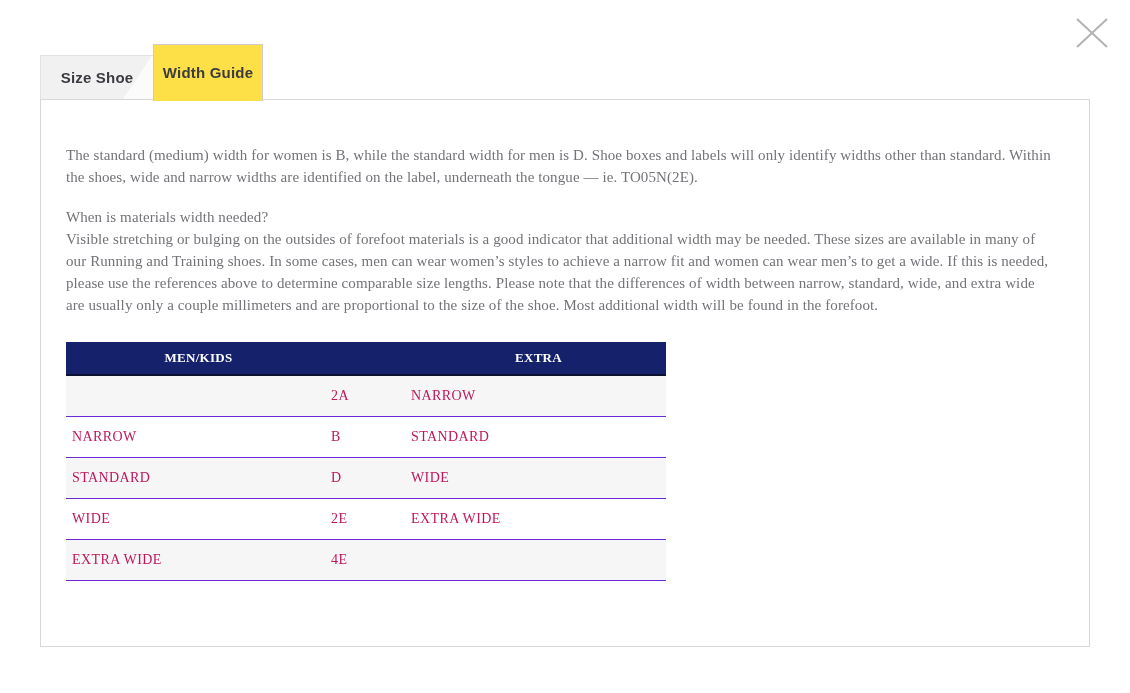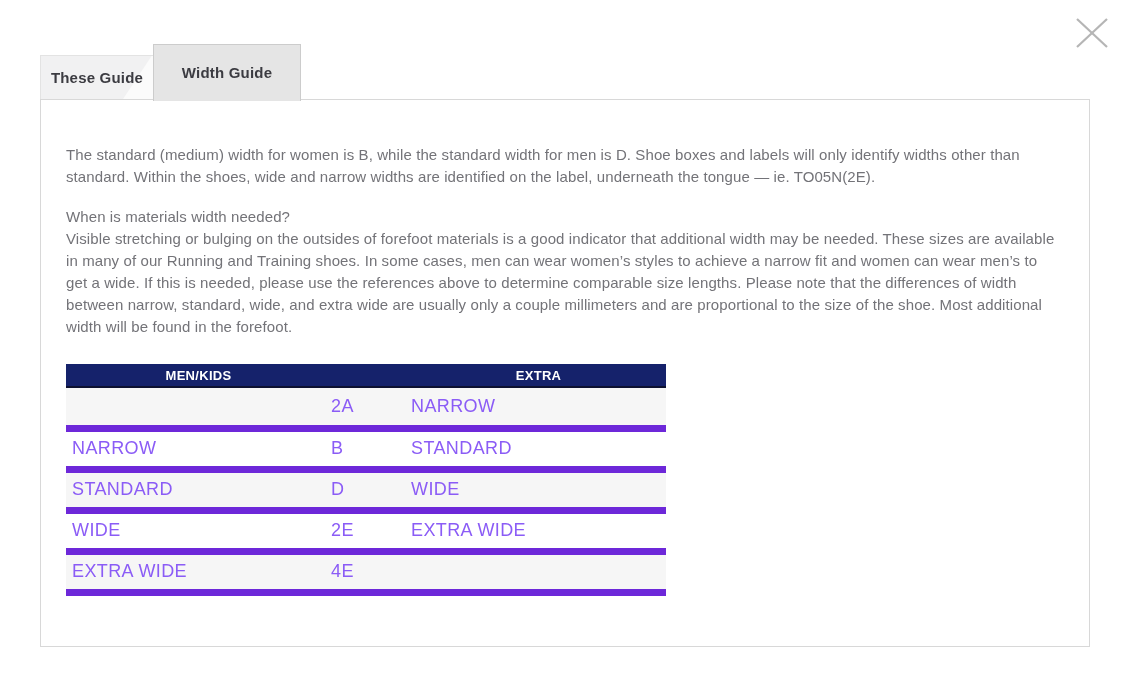--- a/index.html
+++ b/index.html
@@ -40,65 +40,66 @@
   .tab-inactive::after {
     content: "";
     position: absolute;
     right: 0; top: 0; bottom: 0;
     width: 34px;
     background: #fbfbfb;
     clip-path: polygon(96% 0, 100% 0, 100% 100%, 12% 100%);
   }
   .tab-active {
     left: 113px; top: 0;
-    width: 148px; height: 57px;
+    width: 110px; height: 57px;
     line-height: 55px;
-    background: #e5e5e5;
+    background: #fde047;
     border: 1px solid #cccccc;
     border-bottom: none;
     z-index: 4;
   }
   .panel {
     position: absolute;
     left: 40px; top: 99px;
     width: 1050px; height: 548px;
     background: #ffffff;
     border: 1px solid #d8d8d8;
     padding: 44px 25px 0 25px;
+    font-family: Liberation Serif, serif;
   }
   .copy {
     color: #737378;
     font-size: 15px;
     line-height: 22px;
     width: 990px;
     letter-spacing: 0.1px;
   }
   .copy.second { margin-top: 18px; }
   .width-table {
     margin-top: 26px;
     width: 600px;
     border-collapse: collapse;
     table-layout: fixed;
   }
   .width-table th {
     background: #15226b;
     color: #ffffff;
     font-size: 13px;
     font-weight: bold;
-    height: 23px;
+    height: 33px;
     text-align: center;
     letter-spacing: 0.3px;
     border-bottom: 2px solid #0d1130;
   }
   .width-table td {
     height: 41px;
-    font-size: 18px;
-    color: #8b5cf6;
+    font-size: 14px;
+    color: #be185d;
     letter-spacing: 0.4px;
-    border-bottom: 7px solid #6d28d9;
+    border-bottom: 1px solid #6d28d9;
     vertical-align: middle;
   }
   .width-table tr:nth-child(odd) td { background: #f6f6f6; }
   .width-table tr:nth-child(even) td { background: #ffffff; }
   .col-men  { width: 265px; }
   .col-code { width: 80px;  }
   .col-women{ width: 255px; }
   td.col-men { padding-left: 6px; }
 </style>
 </head>
@@ -106,21 +107,21 @@
 
 <button class="close-btn" aria-label="Close">
   <svg width="40" height="40" viewBox="0 0 40 40">
     <line x1="5" y1="5" x2="35" y2="33" stroke="#b5b5b5" stroke-width="2.2"></line>
     <line x1="35" y1="5" x2="5" y2="33" stroke="#b5b5b5" stroke-width="2.2"></line>
   </svg>
 </button>
 
 <div class="tabs">
   <div class="tab tab-inactive">
-    <span style="position:relative;z-index:2;">These Guide</span>
+    <span style="position:relative;z-index:2;">Size Shoe</span>
   </div>
   <div class="tab tab-active">
     <span>Width Guide</span>
   </div>
 </div>
 
 <div class="panel">
   <p class="copy">The standard (medium) width for women is B, while the standard width for men is D. Shoe boxes and labels will only identify widths other than standard. Within the shoes, wide and narrow widths are identified on the label, underneath the tongue — ie. TO05N(2E).</p>
   <div class="copy second">
     <div>When is materials width needed?</div>

